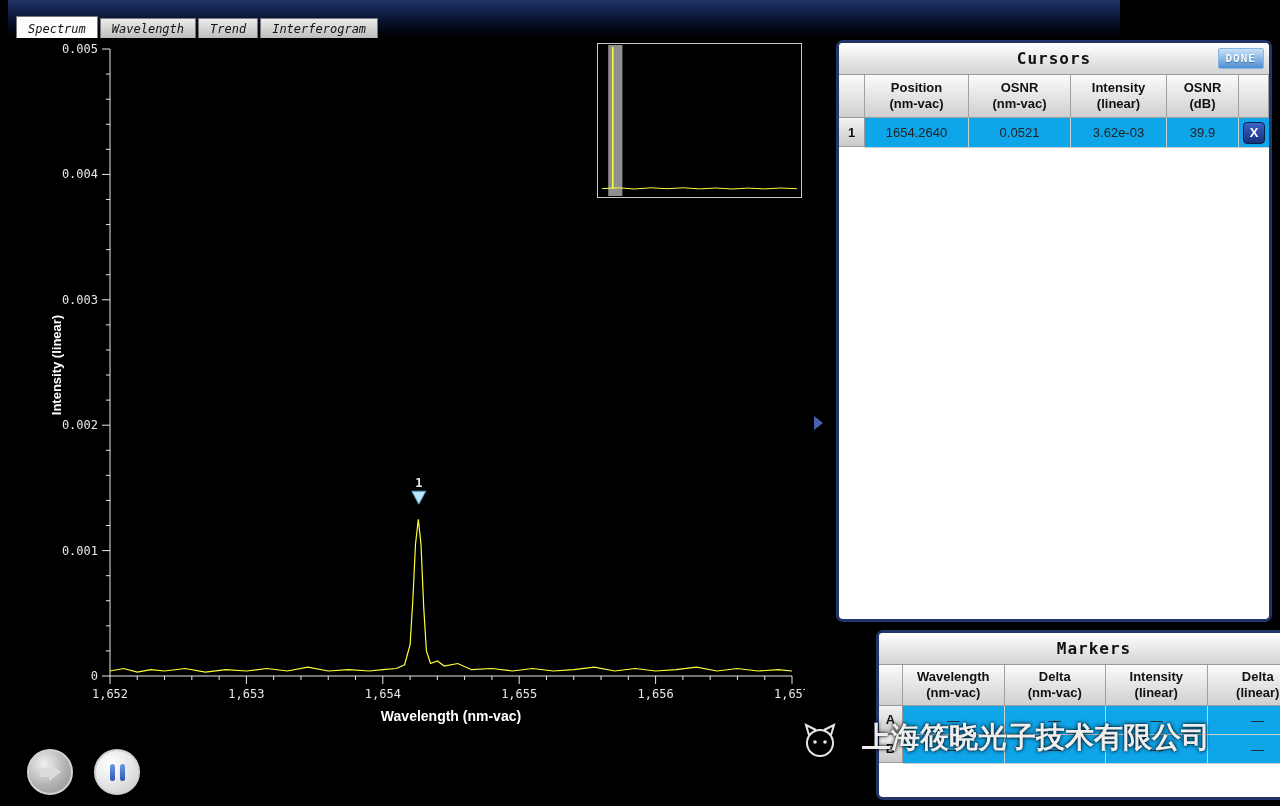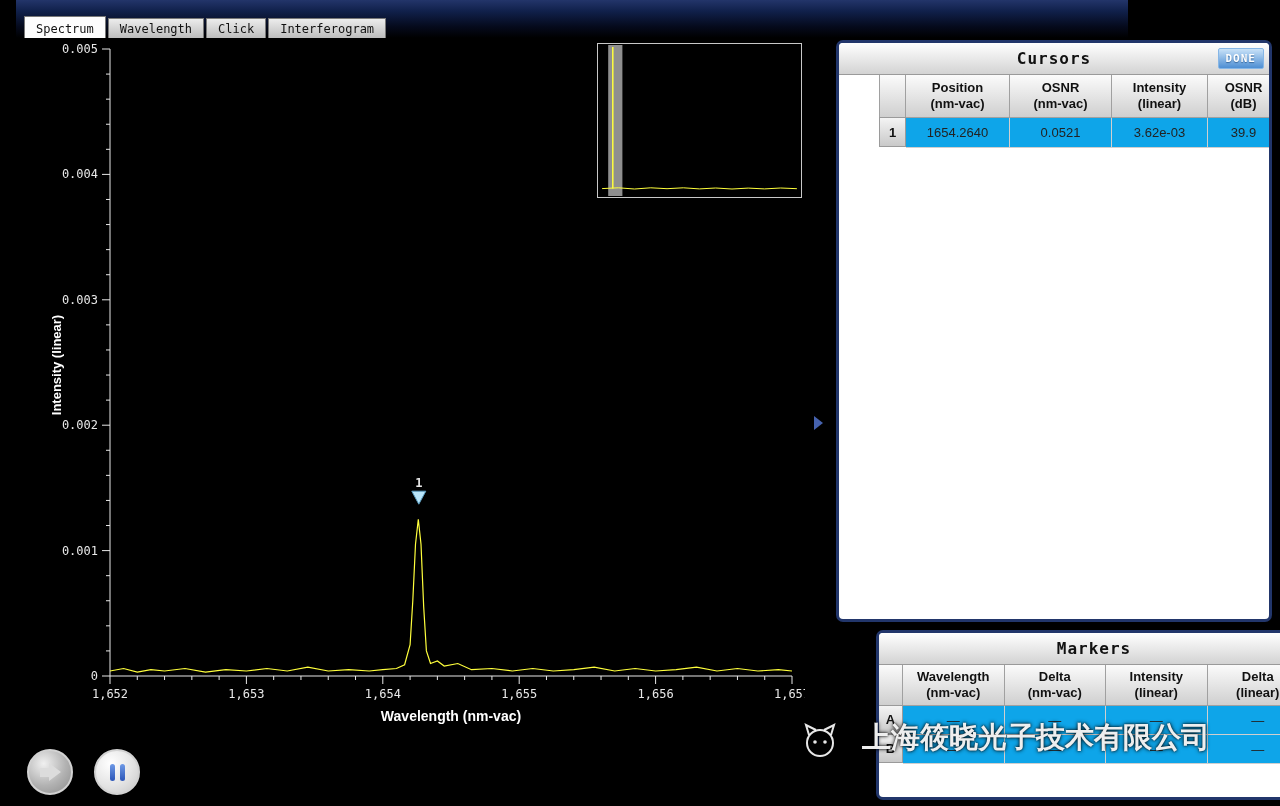--- a/index.html
+++ b/index.html
@@ -1,21 +1,21 @@
 <!DOCTYPE html>
 <html><head>
 <meta charset="utf-8">
 <style>
   * { margin:0; padding:0; box-sizing:border-box; }
   html,body { width:1280px; height:806px; overflow:hidden; background:#000; font-family:"Liberation Sans",sans-serif; }
   .stage { position:relative; width:1280px; height:806px; background:#000; }
 
   
-  .topbar { position:absolute; left:16px; top:0; width:1112px; height:38px;
-            background:linear-gradient(180deg,#23356a 0%,#10204a 30%,#050a1c 70%,#000 100%); }
+  .topbar { position:absolute; left:8px; top:0; width:1112px; height:38px;
+            background:linear-gradient(180deg,#23356a 0%,#10204a 30%,#050a1c 70%,#000 100%);font-style:italic; }
   .tabs { position:absolute; left:8px; bottom:0; display:flex; gap:2px; align-items:flex-end; }
   .tab { font-family:"DejaVu Sans Mono",monospace; font-size:12px; color:#111; padding:3px 11px 2px 11px;
          background:linear-gradient(180deg,#ececec,#bdbdbd); border:1px solid #777; border-bottom:none; cursor:default; }
   .tab.active { background:#fdfdfd; padding-top:5px; }
 
   
   .chart { position:absolute; left:20px; top:40px; width:785px; height:705px; background:#000; }
   .chart svg text { font-family:"DejaVu Sans Mono",monospace; fill:#e8e8e8; font-size:12px; }
   .ylabel { position:absolute; left:36px; top:325px; transform:translate(-50%,-50%) rotate(-90deg);
             color:#fff; font-weight:bold; font-size:13px; white-space:nowrap; }
@@ -30,21 +30,21 @@
   .panel-cursors { left:836px; top:40px; width:436px; height:582px; }
   .panel-markers { left:836px; top:630px; width:436px; height:170px;margin-left:40px; }
   .panel-title { position:relative; height:32px; background:linear-gradient(180deg,#ffffff,#d3d3d3);
                  border-bottom:1px solid #9a9a9a; display:flex; align-items:center; justify-content:center;
                  font-family:"DejaVu Sans Mono",monospace; font-weight:bold; font-size:16px; color:#111; letter-spacing:1px; }
   .panel-markers .panel-title { height:32px; }
   .done-btn { position:absolute; right:5px; top:5px; font-family:"DejaVu Sans Mono",monospace; font-size:11px; font-weight:bold;
               color:#fff; text-shadow:0 1px 1px #35679d; background:linear-gradient(180deg,#c9e2f8,#4d8ed3);
               border:1px solid #86b6e6; border-radius:2px; padding:3px 7px; cursor:pointer; }
 
-  .grid-cursors { display:grid; grid-template-columns:26px 104px 102px 96px 72px 30px;padding-left:41px; }
+  .grid-cursors { display:grid; grid-template-columns:26px 104px 102px 96px 72px 30px; }
   .grid-markers { display:grid; grid-template-columns:24px 1fr 1fr 1fr 1fr; }
   .th { background:linear-gradient(180deg,#fbfbfb,#cfcfcf); border:1px solid #a0a0a0; margin:-1px 0 0 -1px;
         display:flex; align-items:center; justify-content:center; text-align:center;
         font-weight:bold; font-size:13px; color:#111; height:44px; white-space:pre-line; line-height:1.2; }
   .td { background:#0ea5e9; border-right:1px solid #cfcfcf; border-bottom:1px solid #cfcfcf;
         display:flex; align-items:center; justify-content:center; font-size:13px; color:#222; height:30px; }
   .rowlabel { background:linear-gradient(180deg,#f4f4f4,#c9c9c9); border:1px solid #9a9a9a; margin-left:-1px; margin-top:-1px;
               display:flex; align-items:center; justify-content:center; font-weight:bold; font-size:13px; color:#111; height:30px; }
   .del-btn { width:22px; height:22px; background:linear-gradient(180deg,#3e63c4,#16307c); border:1px solid #0c1f4a;
              border-radius:4px; color:#fff; font-weight:bold; font-size:13px; line-height:20px; text-align:center; cursor:pointer; }
@@ -74,21 +74,21 @@
 </style>
 </head>
 <body>
 
 <div class="stage">
 
   <div class="topbar">
     <div class="tabs">
       <div class="tab active">Spectrum</div>
       <div class="tab">Wavelength</div>
-      <div class="tab">Click</div>
+      <div class="tab">Trend</div>
       <div class="tab">Interferogram</div>
     </div>
   </div>
 
   <div class="chart">
     <svg id="plot-svg" width="785" height="660">
         <line x1="90" y1="9" x2="90" y2="636" stroke="#e8e8e8" stroke-width="1"></line>
         <line x1="90" y1="636" x2="772" y2="636" stroke="#e8e8e8" stroke-width="1"></line>
         <line x1="82" y1="636" x2="90" y2="636" stroke="#e8e8e8" stroke-width="1"></line>
         <text x="78" y="640" text-anchor="end">0</text>

